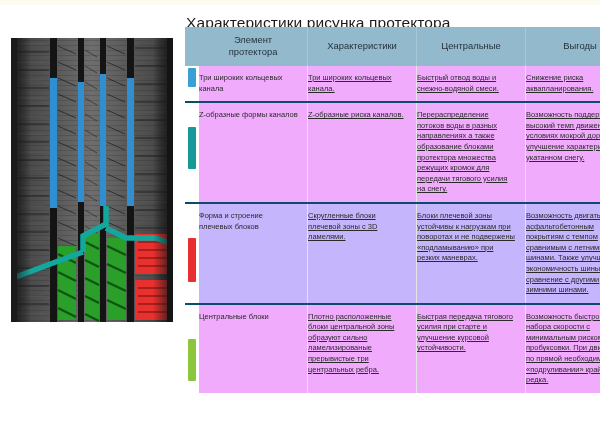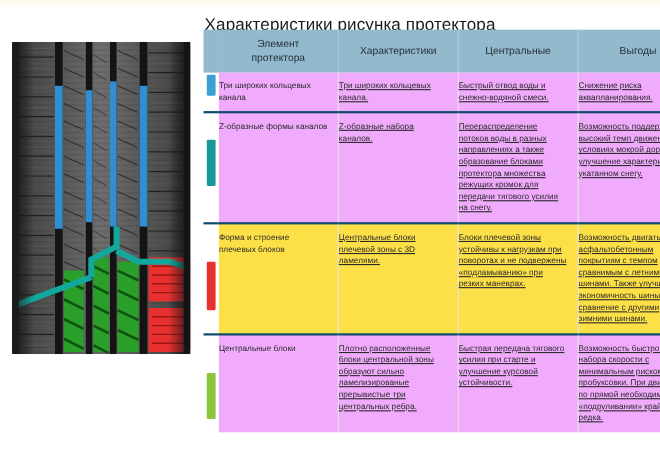--- a/index.html
+++ b/index.html
@@ -89,21 +89,21 @@
     font-size: 7.5px;
     line-height: 10.6px;
     color: #2b2b2b;
     vertical-align: top;
     padding: 7px 9px 7px 0px;
     background: #f0abfc;
     border-right: 1px solid #e4e4e4;
   }
   table.spec tbody td:last-child { border-right: none; padding-right: 4px; }
 
-  table.spec tbody tr.alt td { background: #fde047; }
+  table.spec tbody tr.alt td { background: #c4b5fd; }
 
   
   td.marker-cell {
     width: 14px;
     padding: 0 !important;
     border-right: none !important;
     position: relative;
     background: transparent !important;
   }
   .marker {
@@ -276,31 +276,31 @@
           <td class="col-feature">Три широких кольцевых канала.</td>
           <td class="col-advantage">Быстрый отвод воды и снежно-водяной смеси.</td>
           <td class="col-benefit">Снижение риска аквапланирования.</td>
         </tr>
 
         <tr class="row-sep">
           <td class="marker-cell row-sep-line">
             <span class="marker" style="top: 24px; height: 42px; background: rgb(23, 153, 154);"></span>
           </td>
           <td class="col-element row-sep-line">Z-образные формы каналов</td>
-          <td class="col-feature row-sep-line">Z-образные набора каналов.</td>
+          <td class="col-feature row-sep-line">Z-образные риска каналов.</td>
           <td class="col-advantage row-sep-line">Перераспределение потоков воды в разных направлениях а также образование блоками протектора множества режущих кромок для передачи тягового усилия на снегу.</td>
           <td class="col-benefit row-sep-line">Возможность поддерживать высокий темп движения в условиях мокрой дороги и улучшение характеристик на укатанном снегу.</td>
         </tr>
 
         <tr class="alt">
           <td class="marker-cell row-sep-line">
             <span class="marker" style="top: 34px; height: 44px; background: rgb(232, 48, 46);"></span>
           </td>
           <td class="col-element row-sep-line">Форма и строение плечевых блоков</td>
-          <td class="col-feature row-sep-line">Центральные блоки плечевой зоны с 3D ламелями.</td>
+          <td class="col-feature row-sep-line">Скругленные блоки плечевой зоны с 3D ламелями.</td>
           <td class="col-advantage row-sep-line">Блоки плечевой зоны устойчивы к нагрузкам при поворотах и не подвержены «подламыванию» при резких маневрах.</td>
           <td class="col-benefit row-sep-line">Возможность двигаться по асфальтобетонным покрытиям с темпом сравнимым с летними шинами. Также улучшена экономичность шины в сравнение с другими зимними шинами.</td>
         </tr>
 
         <tr>
           <td class="marker-cell row-sep-line">
             <span class="marker" style="top: 34px; height: 42px; background: rgb(140, 198, 63);"></span>
           </td>
           <td class="col-element row-sep-line">Центральные блоки</td>
           <td class="col-feature row-sep-line">Плотно расположенные блоки центральной зоны образуют сильно ламелизированые прерывистые три центральных ребра.</td>

